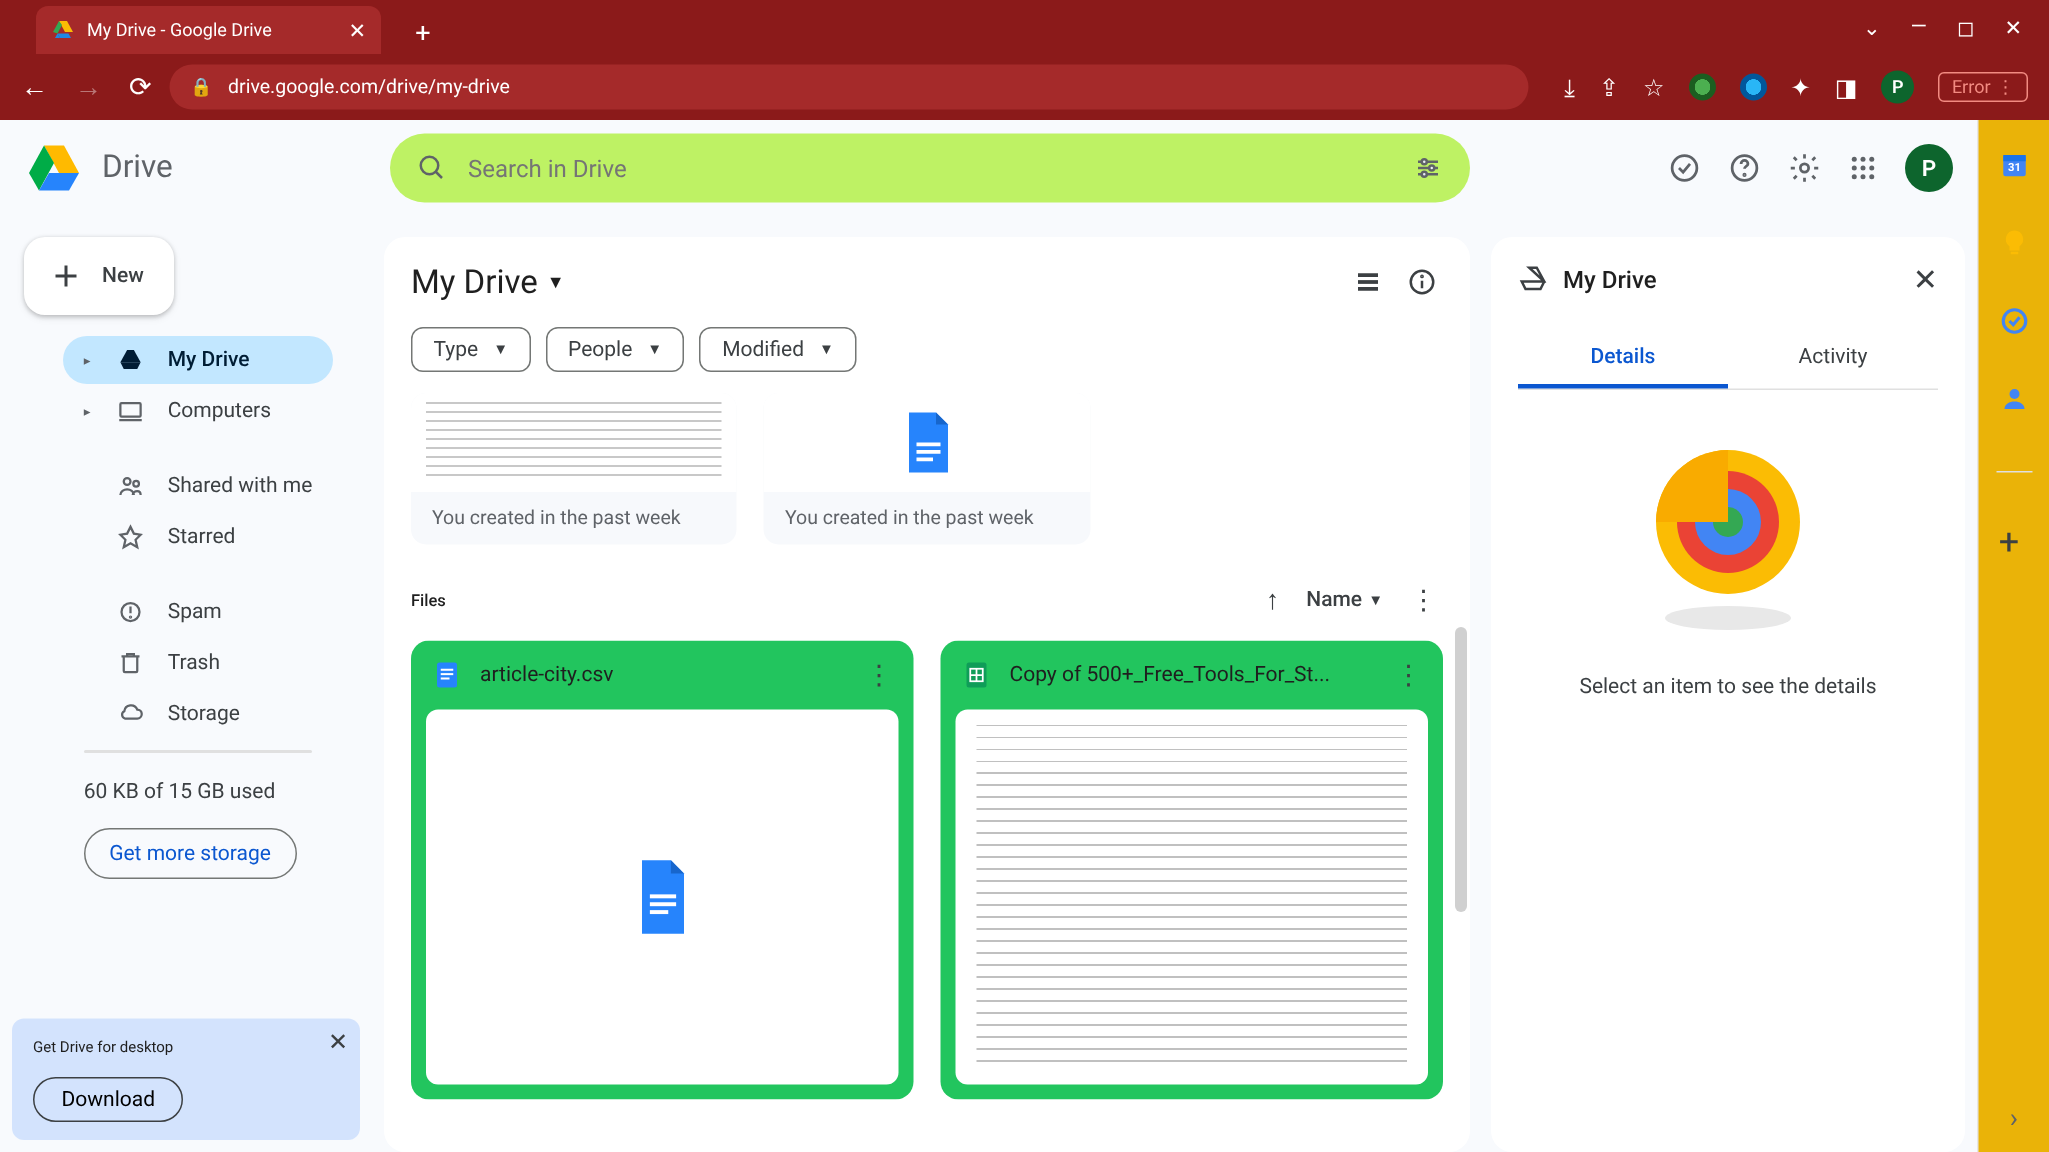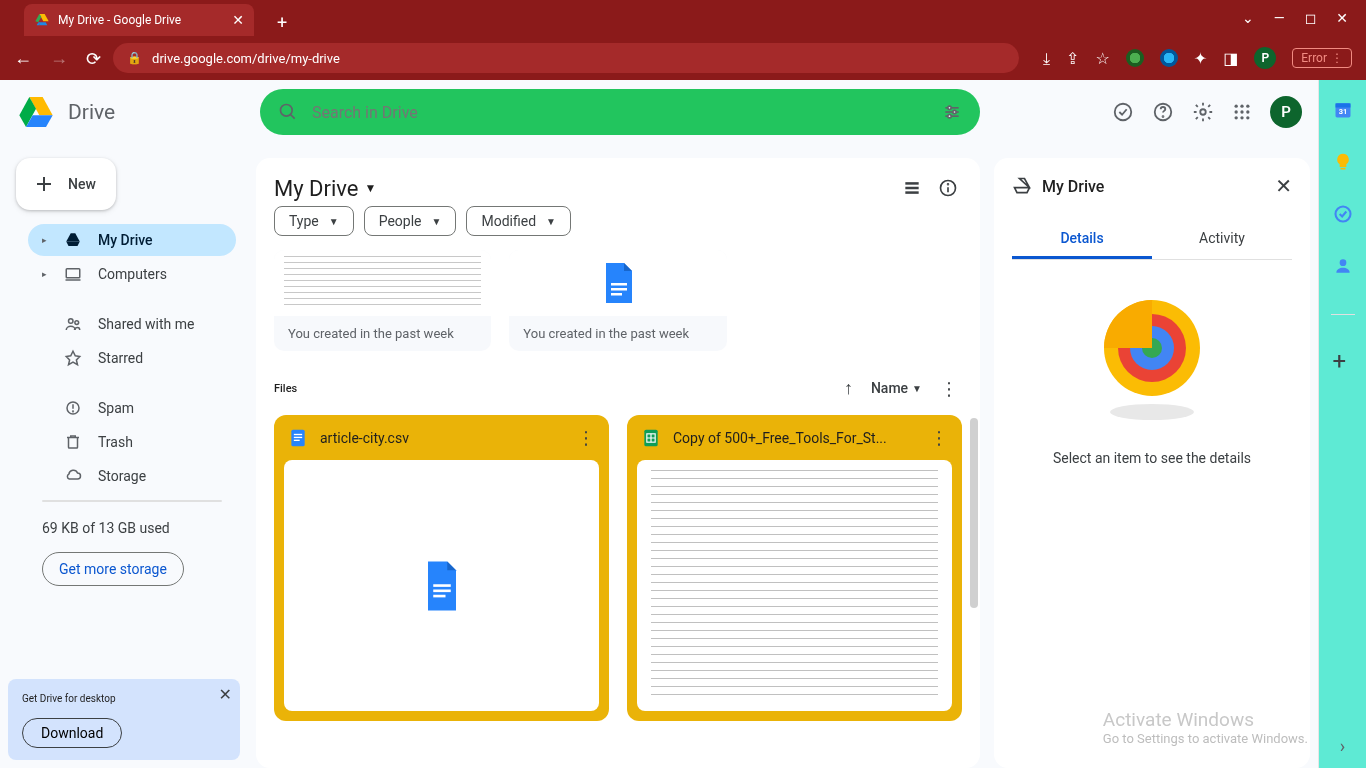--- a/index.html
+++ b/index.html
@@ -20,38 +20,38 @@
 .addr-bar { flex:1; height:30px; background:#a52a2a; border-radius:15px; display:flex; align-items:center; padding:0 14px; color:#fff; font-size:13px; gap:10px; }
 .addr-bar .lock { font-size:12px; }
 .toolbar-icons { display:flex; gap:16px; align-items:center; color:#fff; margin-left:12px; }
 .toolbar-icons .ic { font-size:16px; cursor:pointer; }
 .toolbar-icons .avatar { width:22px; height:22px; border-radius:50%; background:#0d652d; color:#fff; display:flex; align-items:center; justify-content:center; font-size:12px; font-weight:600; }
 .toolbar-icons .error-pill { border:1px solid #f28b82; color:#f28b82; font-size:12px; padding:2px 8px; border-radius:4px; display:flex; align-items:center; gap:4px; cursor:pointer;}
 .ext-ic { width:18px; height:18px; border-radius:50%; }
 
 
 .app { display:flex; height:calc(768px - 80px); background:#f8fafd; position:relative;}
-.right-rail { width:48px; background:#5eead4; border-left:1px solid #e6e6e6; display:flex; flex-direction:column; align-items:center; padding-top:20px; gap:32px; position:relative;}
+.right-rail { width:48px; background:#eab308; border-left:1px solid #e6e6e6; display:flex; flex-direction:column; align-items:center; padding-top:20px; gap:32px; position:relative;}
 .right-rail .ricon { width:20px; height:20px; cursor:pointer;}
 .right-rail .expand { position:absolute; bottom:12px; font-size:18px; color:#5f6368; cursor:pointer;}
 
 
 .drive-header { position:absolute; top:0; left:0; right:48px; height:64px; display:flex; align-items:center; padding:0 16px; gap:16px; }
 .logo-block { display:flex; align-items:center; gap:12px; width:228px; }
 .logo-text { font-size:21px; color:#5f6368; }
-.search-pill { flex:1; max-width:720px; height:46px; background:#22c55e; border-radius:23px; display:flex; align-items:center; padding:0 18px; gap:14px; color:#5f6368; }
+.search-pill { flex:1; max-width:720px; height:46px; background:#bef264; border-radius:23px; display:flex; align-items:center; padding:0 18px; gap:14px; color:#5f6368; }
 .search-pill input { flex:1; border:none; background:transparent; outline:none; font-size:16px; color:#3c4043;}
 .search-pill .sicon { font-size:20px; }
 .search-pill .tune { margin-left:auto; font-size:18px; cursor:pointer;}
 .header-actions { margin-left:auto; display:flex; align-items:center; gap:18px; color:#5f6368; }
 .header-actions .hicon { font-size:20px; cursor:pointer; }
 .header-actions .avatar { width:32px; height:32px; border-radius:50%; background:#0d652d; color:#fff; display:flex; align-items:center; justify-content:center; font-weight:600; font-size:15px; cursor:pointer;}
 
 
-.sidebar { width:248px; padding:78px 12px 0 28px; display:flex; flex-direction:column; gap:2px; position:relative;}
+.sidebar { width:248px; padding:78px 12px 0 28px; display:flex; flex-direction:column; gap:2px; position:relative;align-items:center;}
 .new-btn { position:absolute; top:78px; left:16px; background:#fff; border-radius:14px; box-shadow:0 1px 3px rgba(0,0,0,0.2),0 2px 6px rgba(0,0,0,0.08); padding:14px 20px 14px 16px; display:flex; align-items:center; gap:12px; font-size:14px; font-weight:500; color:#3c4043; cursor:pointer;}
 .nav-list { margin-top:66px; display:flex; flex-direction:column; gap:2px;}
 .nav-item { display:flex; align-items:center; gap:14px; height:32px; padding:0 14px; border-radius:16px; color:#3c4043; font-size:14px; cursor:pointer;}
 .nav-item.active { background:#c2e7ff; color:#001d35; font-weight:500;}
 .nav-item .caret { width:8px; font-size:9px; color:#5f6368;}
 .nav-sep { height:14px; }
 .nav-item .nicon { width:20px; text-align:center; font-size:16px; color:#5f6368;}
 .nav-item.active .nicon { color:#001d35;}
 .storage-text { padding:16px 14px 0; font-size:14px; color:#3c4043;}
 .storage-btn { margin:14px 14px 0; border:1px solid #747775; border-radius:18px; padding:8px 16px; font-size:14px; color:#0b57d0; background:transparent; cursor:pointer; width:fit-content;}
@@ -60,40 +60,40 @@
 .desktop-card .dtitle { font-size:10px; color:#1f1f1f; }
 .desktop-card .dl-btn { margin-top:14px; border:1px solid #3c4043; border-radius:18px; padding:6px 18px; font-size:14px; background:transparent; cursor:pointer;}
 
 
 .main-col { flex:1; padding:78px 8px 0 8px; display:flex; gap:14px; overflow:hidden;}
 .content-area { flex:1; background:#fff; border-radius:14px; padding:16px 18px 0; display:flex; flex-direction:column; overflow:hidden; position:relative;}
 .breadcrumb-row { display:flex; align-items:center; gap:8px;}
 .breadcrumb-title { font-size:22px; color:#1f1f1f; display:flex; align-items:center; gap:6px; cursor:pointer;}
 .breadcrumb-spacer { flex:1;}
 .view-ic { font-size:20px; color:#3c4043; cursor:pointer; padding:4px;}
-.filters-row { display:flex; gap:10px; margin-top:4px;}
+.filters-row { display:flex; gap:10px; margin-top:16px;}
 .filter-chip { border:1px solid #747775; border-radius:8px; padding:6px 14px; font-size:14px; color:#3c4043; display:flex; align-items:center; gap:10px; cursor:pointer; background:#fff;}
 .filter-chip .chev { font-size:10px; }
 
 .suggest-row { display:flex; gap:18px; margin-top:14px;}
 .sugg-card { flex:1; background:#f7f9fc; border-radius:10px; overflow:hidden; }
 .sugg-thumb { height:66px; background:#fff; display:flex; align-items:center; justify-content:center;}
 .sugg-thumb.doclines { background:linear-gradient(#fff,#fff); position:relative;}
 .sugg-thumb.doclines::before { content:""; position:absolute; inset:6px 10px; background:repeating-linear-gradient(#c8c8c8 0 1px, transparent 1px 6px);}
 .sugg-meta { padding:10px 14px; font-size:13px; color:#5f6368;}
 .inv-card { flex:1; }
 
 .section-hdr { display:flex; align-items:center; margin-top:22px; font-size:14px; color:#1f1f1f; font-weight:500;}
 .section-hdr .lbl { font-size:11px;}
 .section-hdr .sp { flex:1;}
 .section-hdr .sort-ic { font-size:18px; color:#3c4043; cursor:pointer; padding:4px;}
 .section-hdr .sort-name { font-size:14px; color:#3c4043; display:flex; align-items:center; gap:4px; cursor:pointer; margin:0 14px;}
 
 .file-grid { display:flex; gap:18px; margin-top:12px; overflow:hidden;}
-.file-card { flex:1; background:#eab308; border-radius:12px; display:flex; flex-direction:column; overflow:hidden; min-height:306px;}
+.file-card { flex:1; background:#22c55e; border-radius:12px; display:flex; flex-direction:column; overflow:hidden; min-height:306px;}
 .file-card .fhdr { display:flex; align-items:center; gap:12px; padding:12px 14px; font-size:14px; color:#1f1f1f;}
 .file-card .fhdr .ftitle { flex:1; overflow:hidden; text-overflow:ellipsis; white-space:nowrap;}
 .file-card .fhdr .more { font-size:18px; color:#3c4043; cursor:pointer;}
 .file-card .fbody { flex:1; margin:0 10px 10px; background:#fff; border-radius:8px; display:flex; align-items:center; justify-content:center; overflow:hidden;}
 .doclines2 { position:relative; background:#fff;}
 .doclines2::before { content:""; position:absolute; inset:10px 14px; background:repeating-linear-gradient(#c0c0c0 0 1px, transparent 1px 8px);}
 .scroll-track { position:absolute; right:2px; top:260px; width:8px; height:190px; background:#d0d0d0; border-radius:4px;}
 
 
 .details-panel { width:316px; background:#fff; border-radius:14px; padding:16px 18px 0; display:flex; flex-direction:column;}
@@ -310,21 +310,21 @@
       <div class="nav-item">
         <span class="caret" style="visibility:hidden">▸</span>
         <span class="nicon">
             <svg width="18" height="18" viewBox="0 0 24 24" fill="none" stroke="#5f6368" stroke-width="2">
               <path d="M18 16a4 4 0 000-8 6 6 0 00-11.5 1.5A3.5 3.5 0 007 16z"></path>
             </svg>
           </span>
         <span>Storage</span>
       </div>
       <div style="margin:6px 14px 0;height:2px;background:#e0e0e0;border-radius:1px;"></div>
-      <div class="storage-text">69 KB of 13 GB used</div>
+      <div class="storage-text">60 KB of 15 GB used</div>
       <button class="storage-btn">Get more storage</button>
     </div>
 
     <div class="desktop-card">
       <span class="close">✕</span>
       <div class="dtitle">Get Drive for desktop</div>
       <button class="dl-btn">Download</button>
     </div>
   </div>
 
@@ -493,17 +493,13 @@
         <svg width="20" height="20" viewBox="0 0 24 24" fill="#4285f4">
           <circle cx="12" cy="8" r="4"></circle>
           <path d="M4 20c0-4 4-6 8-6s8 2 8 6z"></path>
         </svg>
       </span>
     <div style="width:24px;height:1px;background:#e0e0e0;margin-top:6px"></div>
     <span class="ricon" style="font-size:24px;color:#3c4043;">+</span>
     <span class="expand">›</span>
   </div>
 
-  <div class="watermark">
-    <div class="wl1">Activate Windows</div>
-    <div>Go to Settings to activate Windows.</div>
-  </div>
 </div>
 
 </body></html>

